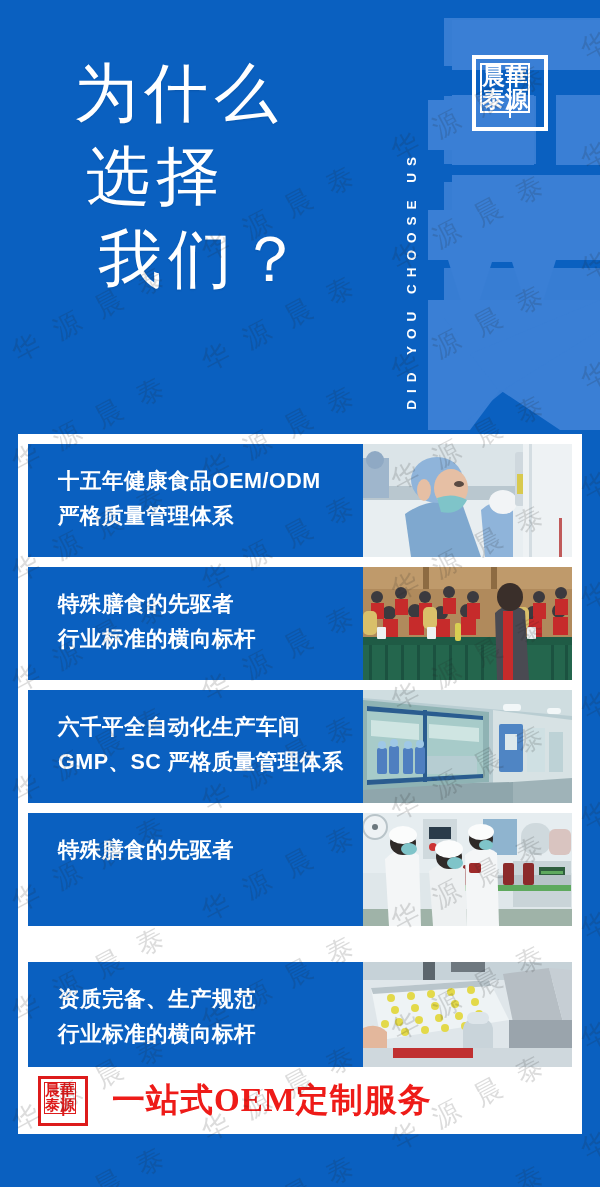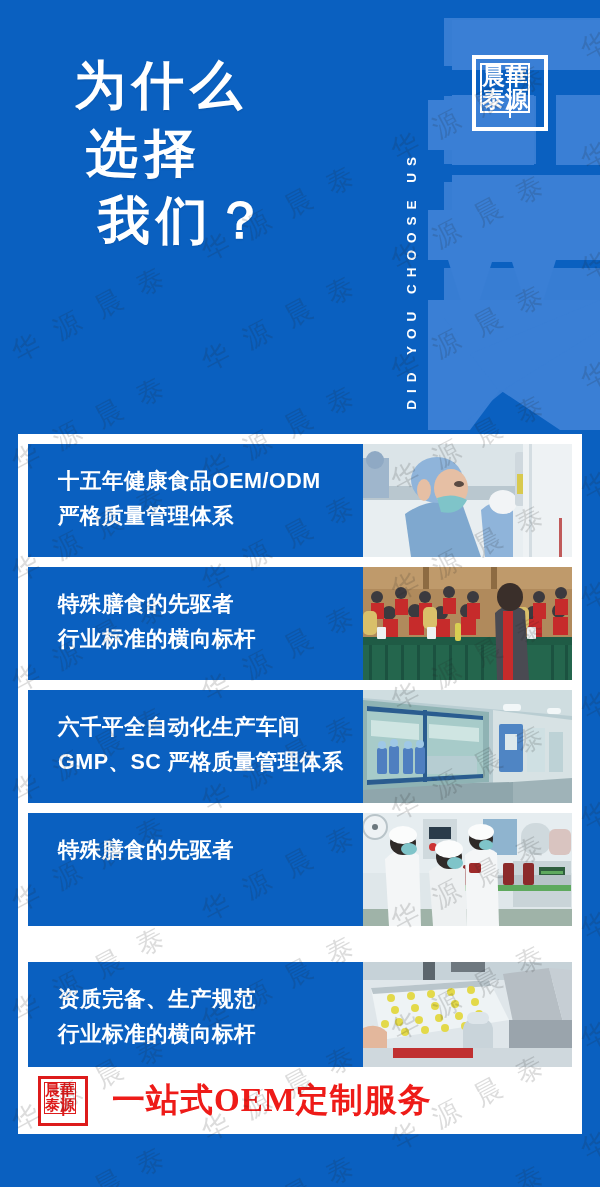--- a/index.html
+++ b/index.html
@@ -29,22 +29,22 @@
     color:rgba(40,40,40,0.16);
     transform:rotate(-28deg);
     left:-60px;
   }
 
   
   #hero{position:absolute;left:0;top:0;width:600px;height:430px;z-index:20;}
   #headline{
     position:absolute;left:74px;top:52px;
     font-family:"Liberation Serif","DejaVu Serif",serif;
-    font-weight:700;color:#ffffff;
-    font-size:52px;line-height:1.30;
+    font-weight:400;color:#ffffff;
+    font-size:64px;line-height:1.30;
     letter-spacing:6px;
     text-shadow:0 1px 2px rgba(0,0,0,.10);
   }
   #headline div{white-space:nowrap;}
   #headline .l2{margin-left:12px;}
   #headline .l3{margin-left:24px;}
 
   #vertical-tag{
     position:absolute;left:398px;top:18px;
     height:392px;width:26px;

